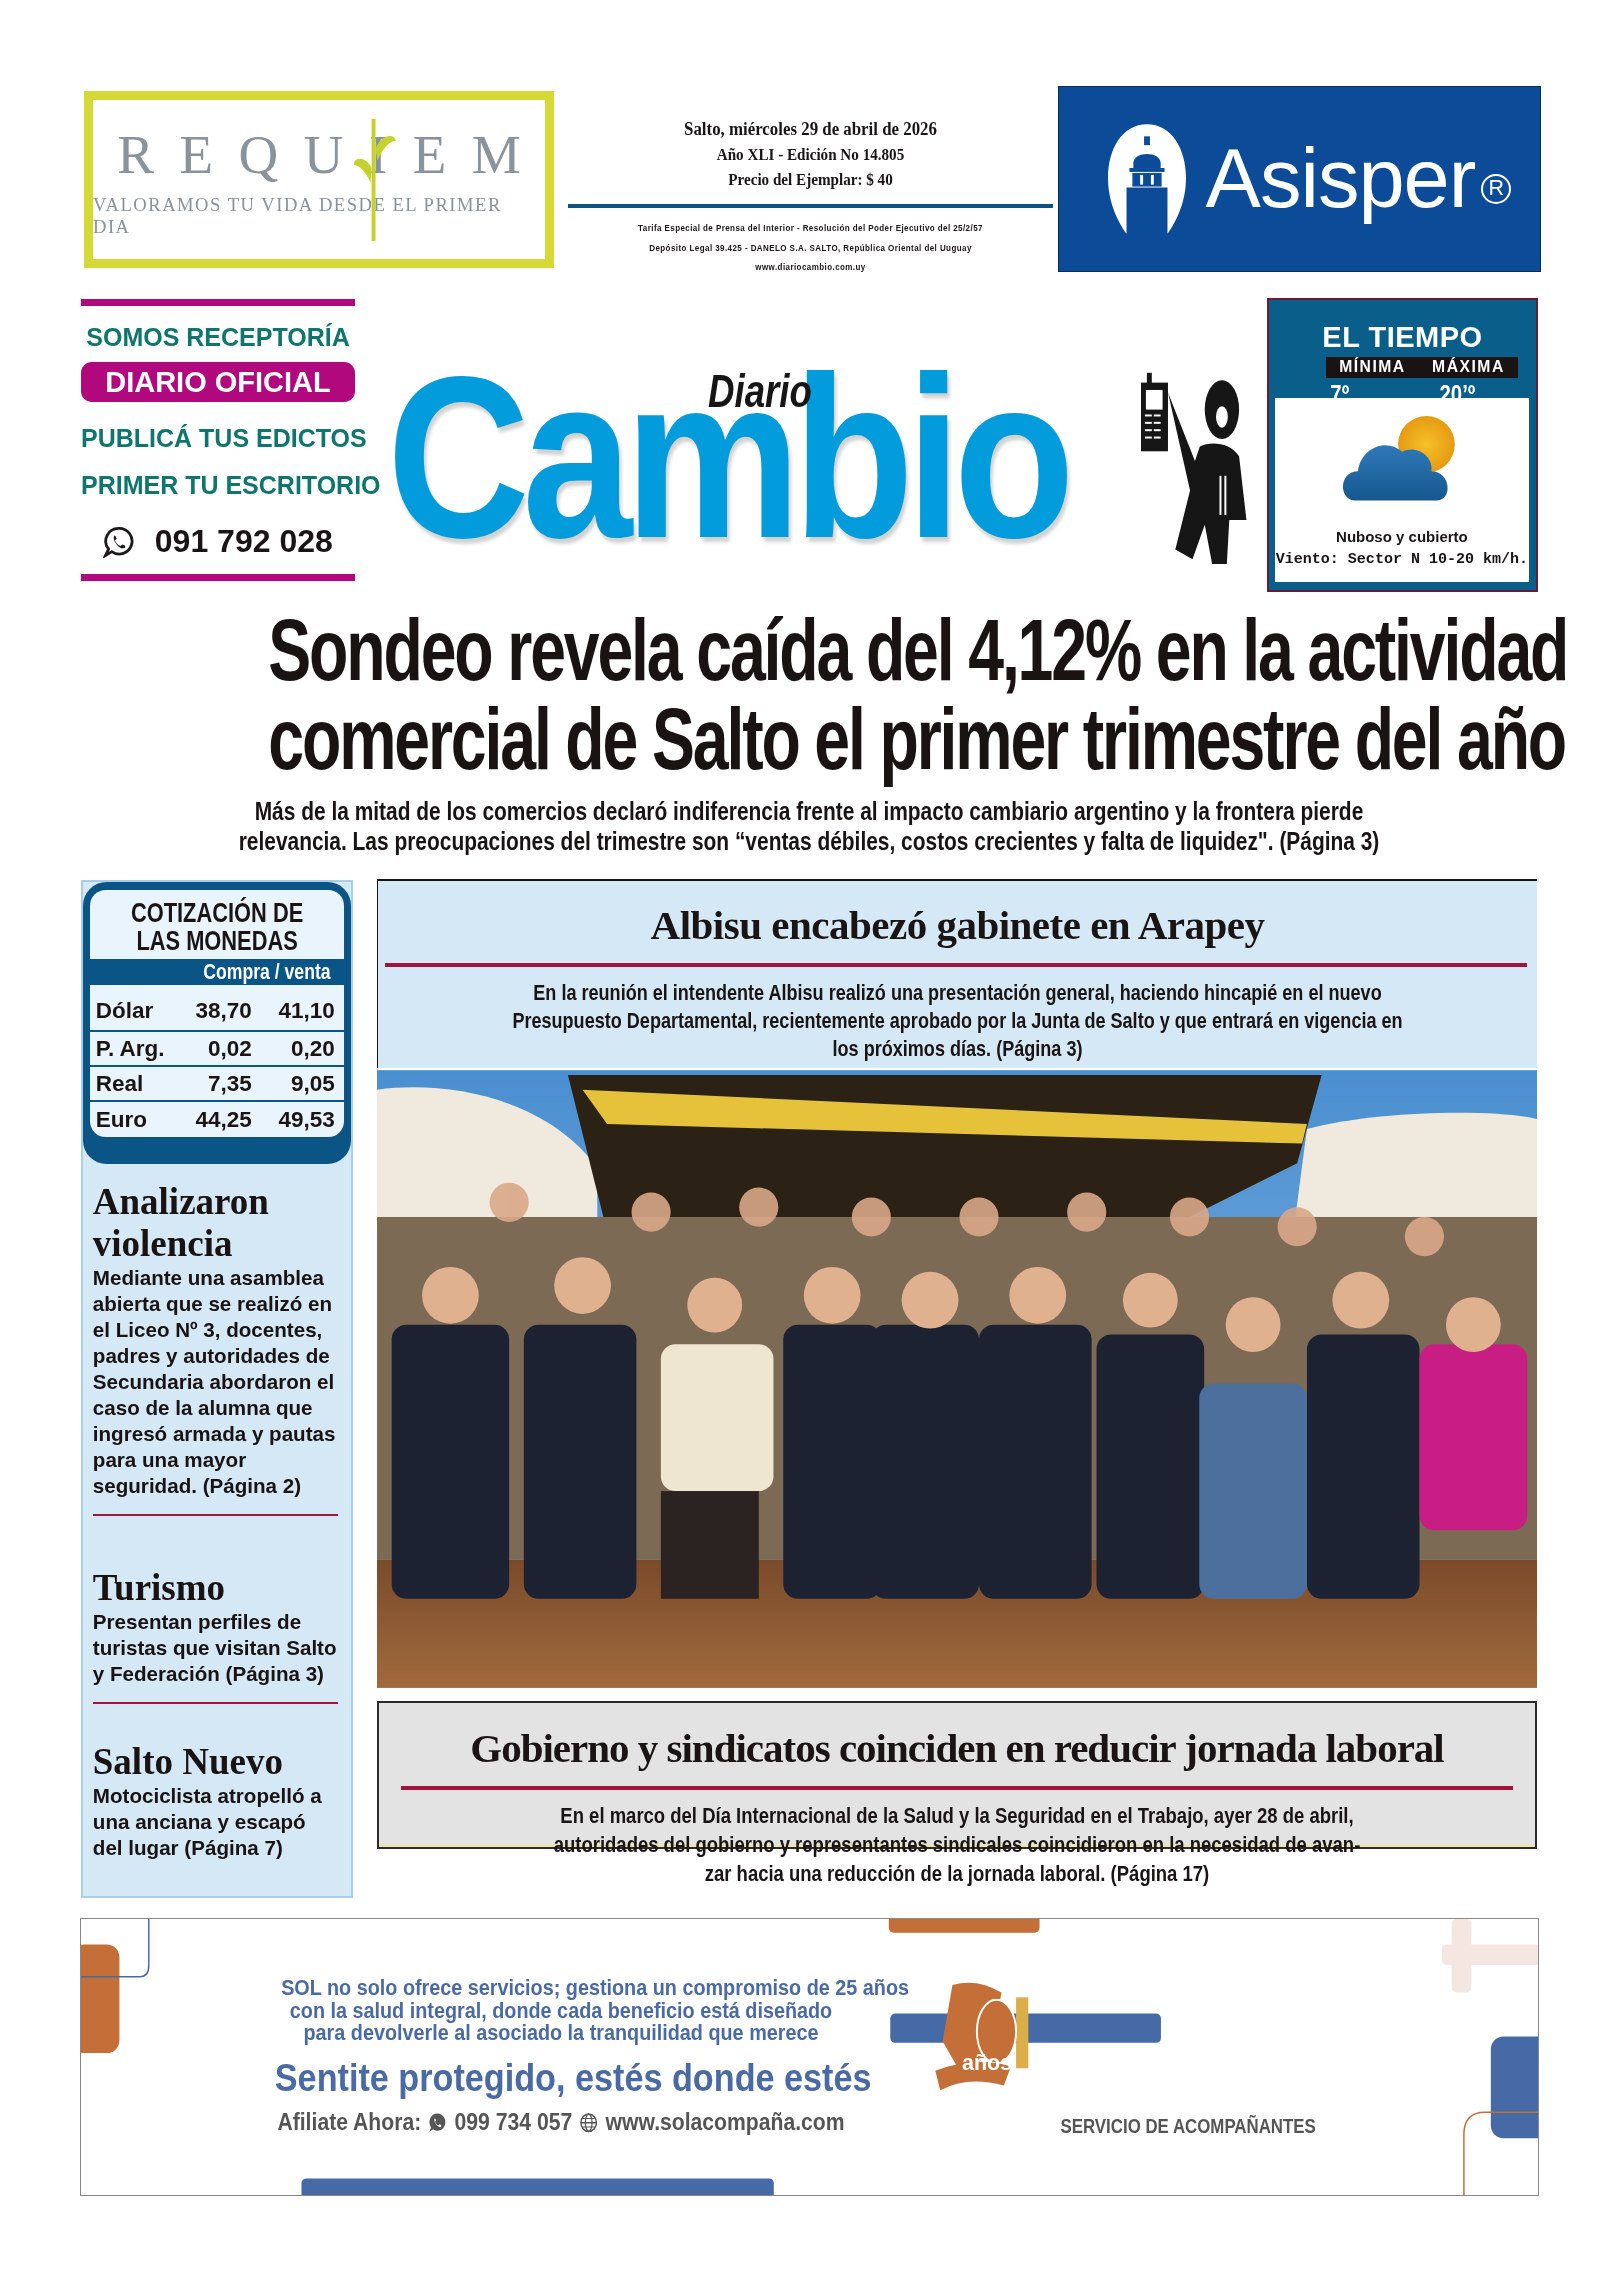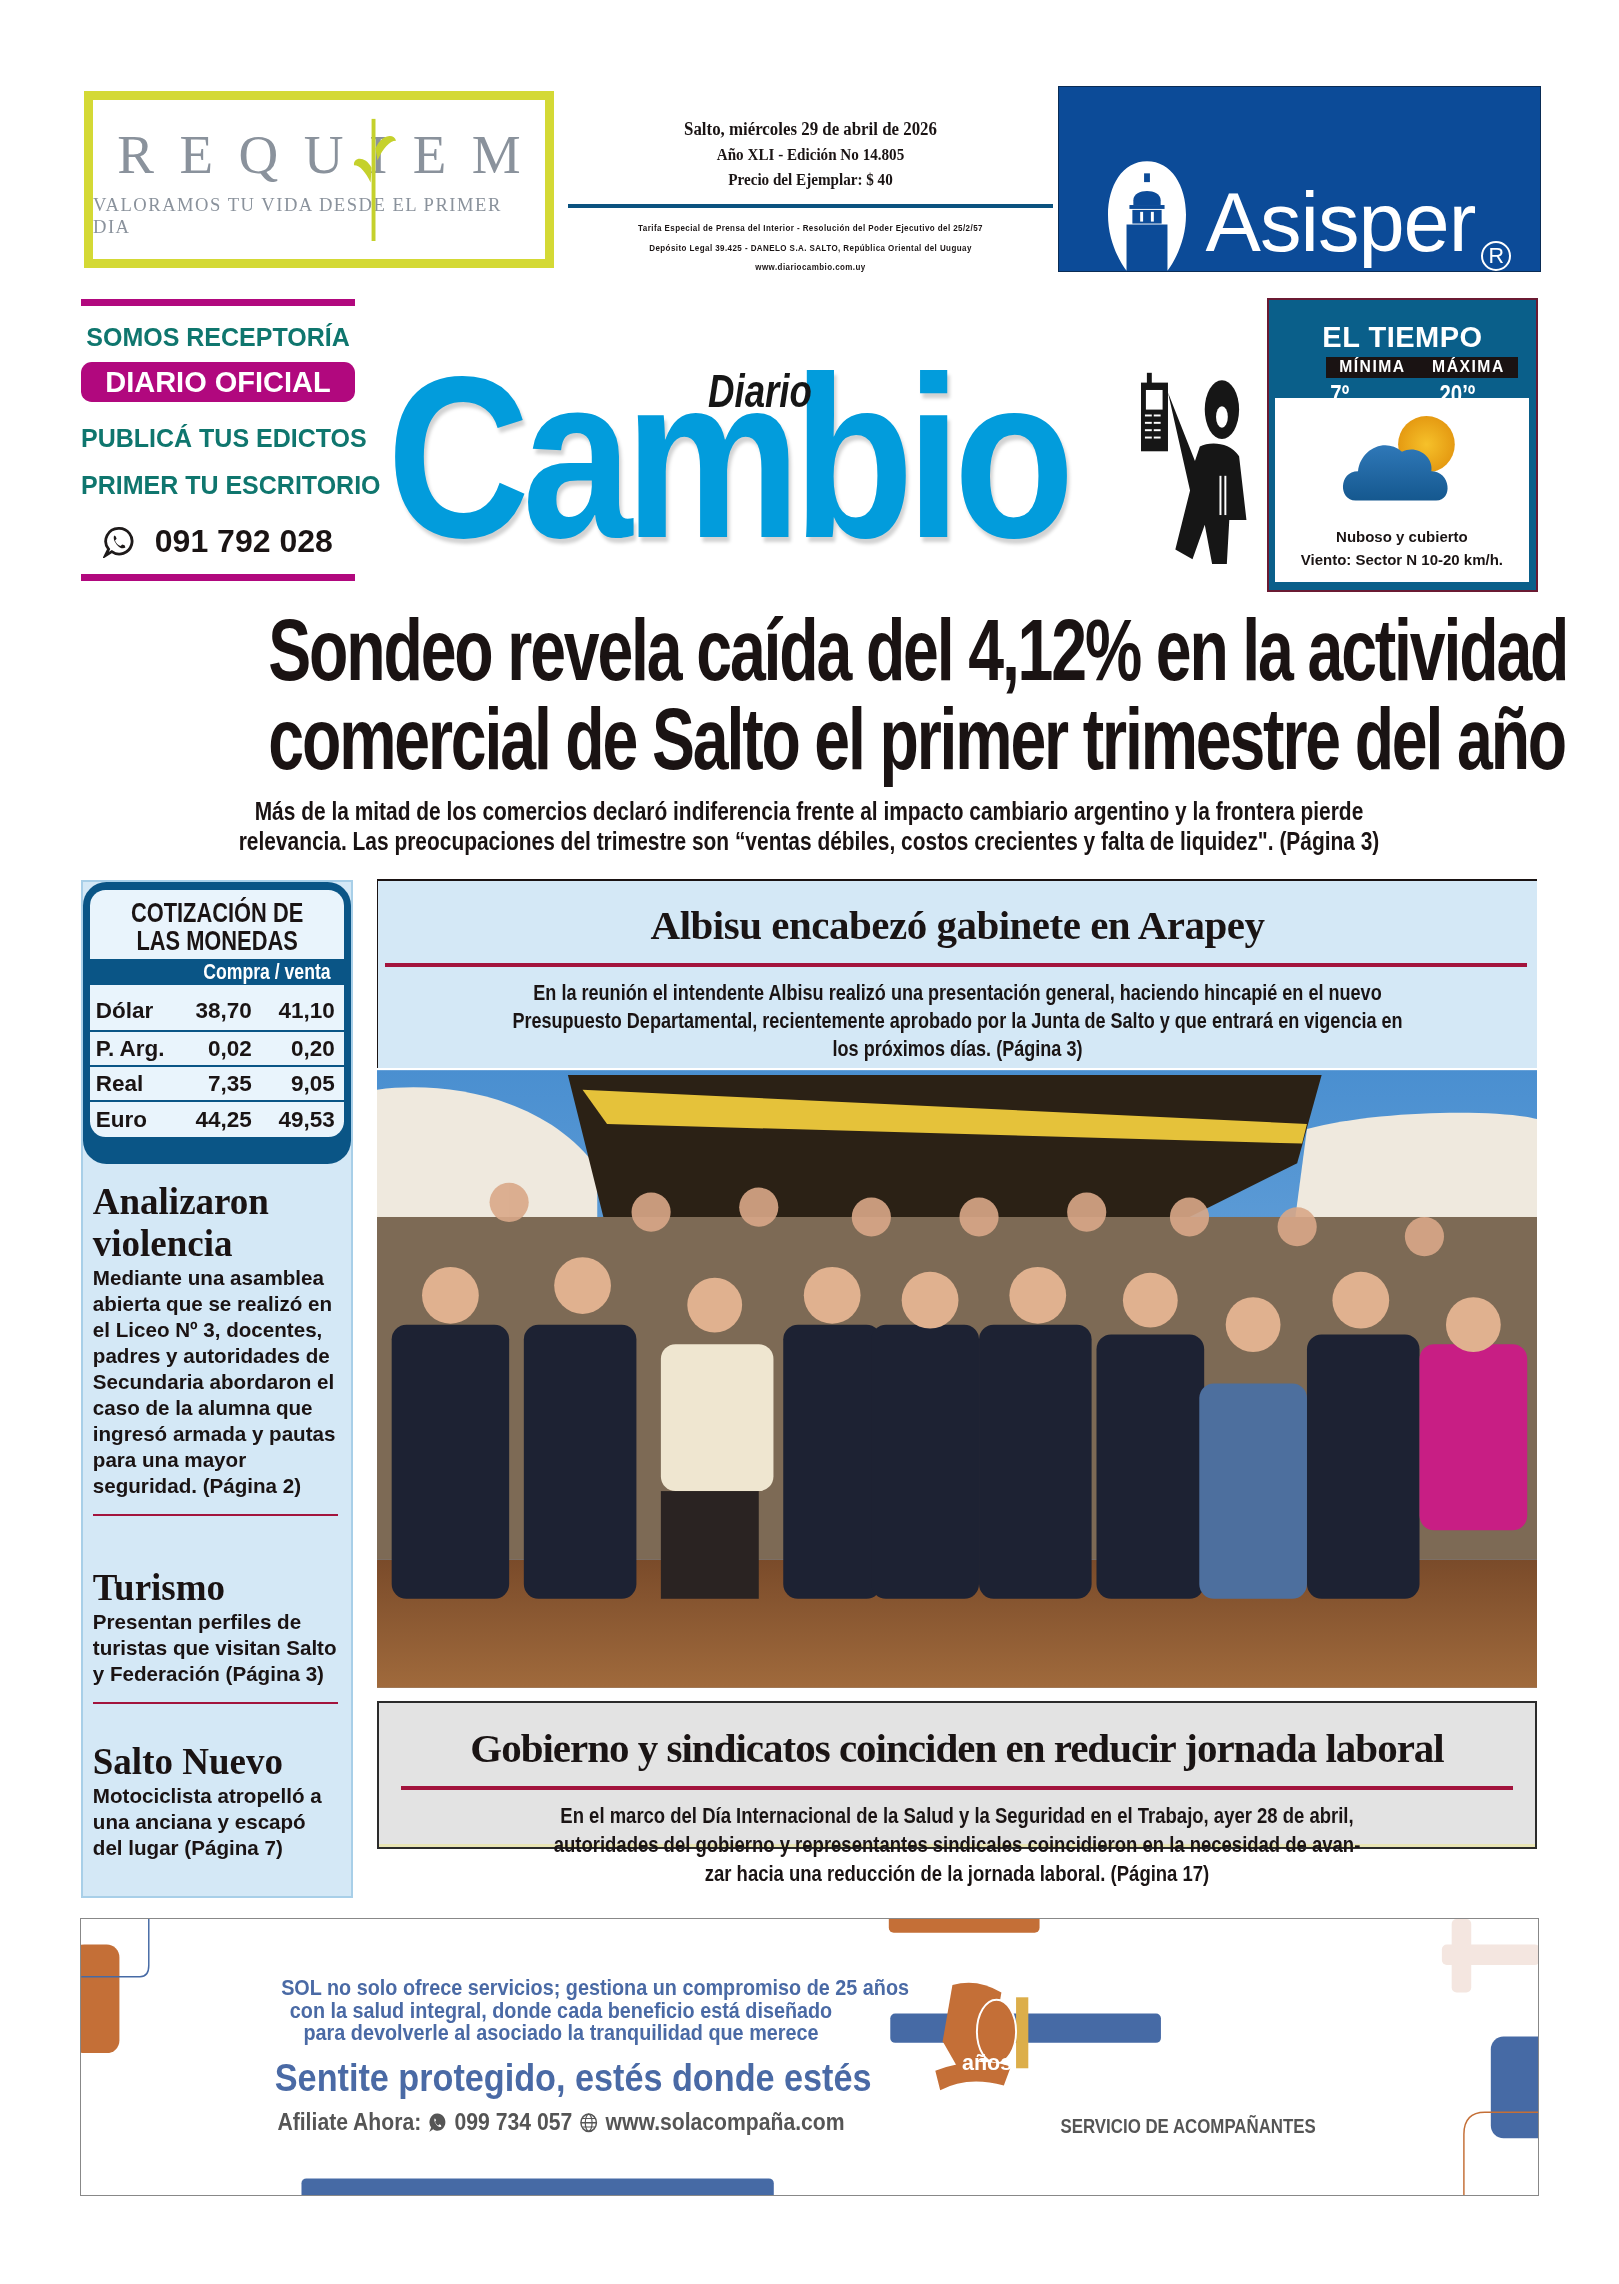--- a/index.html
+++ b/index.html
@@ -23,21 +23,21 @@
   }
 
   .masthead-info { left: 568px; top: 116px; width: 485px; text-align: center; }
   .masthead-info .date { font-family: "Liberation Serif", serif; font-weight: bold; font-size: 19.6px; line-height: 26.4px; transform: scaleX(.86); }
   .masthead-info .ed { font-family: "Liberation Serif", serif; font-weight: bold; font-size: 17.6px; line-height: 24.5px; transform: scaleX(.86); }
   .masthead-info .rule { height: 4.4px; background: #0b527f; margin: 12.7px 0 10.8px; }
   .masthead-info .fine { font-size: 9.3px; font-weight: bold; line-height: 19.6px; transform: scaleX(.86); letter-spacing: 0.5px; }
 
   .asisper {
     left: 1058px; top: 86px; width: 483px; height: 186px; background: #0c4b98;
-    border: 1.5px solid #0a2c55; display: flex; align-items: flex-end; padding-left: 49px;
+    border: 1.5px solid #0a2c55; display: flex; align-items: center; padding-left: 49px;
   }
   .asisper .name { color: #fff; font-size: 83px; font-weight: normal; margin-left: 19.6px; letter-spacing: -1px; }
   .asisper .reg { color: #fff; font-size: 21.5px; border: 2px solid #fff; border-radius: 50%; width: 30px; height: 30px; display:flex; align-items:center; justify-content:center; margin-left: 5.9px; margin-top: 19.6px; }
 
   
   .promo { left: 81px; top: 299px; width: 274px; }
   .promo .bar { height: 6.9px; background: #b1087e; }
   .promo .line { font-size: 25px; font-weight: bold; color: #0f766e; text-align: center; line-height: 32px; white-space: nowrap; }
   .promo .pill { background: #b1087e; color: #fff; border-radius: 10.8px; font-size: 29px; font-weight: bold; text-align: center; height: 40px; line-height: 40px; margin: 9.8px 0 19.6px; }
   .promo .phone { display: flex; align-items: center; justify-content: center; font-size: 32px; font-weight: bold; margin: 22.5px 0 13.7px; }
@@ -56,21 +56,21 @@
   .weather .lbl { background: #1a1313; color: #fff; font-size: 15.7px; font-weight: bold; letter-spacing: 1.5px; text-align: center; height: 20.6px; line-height: 20.6px; }
   .weather .lbl.min { width: 92px; }
   .weather .lbl.max { width: 100px; }
   .weather .temps { display: flex; padding: 0 0 0 59px; margin-top: 2px; }
   .weather .temp { color: #fff; font-size: 25.5px; font-weight: bold; transform: scaleX(.8); }
   .weather .temp.max { margin-left: 83px; }
   .weather .panel { position: absolute; left: 5.9px; top: 98px; width: 254px; height: 184px; background: #fff; }
   .weather .panel svg { position: absolute; left: 61px; top: 12.2px; }
   .weather .cond { position: absolute; left: 0; width: 100%; text-align: center; font-size: 15px; font-weight: bold; }
   .weather .cond.c1 { top: 130px; }
-  .weather .cond.c2 { top: 153px; }
+  .weather .cond.c2 { top: 153px; font-family: Liberation Mono, monospace; }
 
   
   .headline { left: 78px; top: 605px; width: 1464px; text-align: center; }
   .headline .l { font-size: 87px; font-weight: bold; line-height: 89px; letter-spacing: -2.9px; transform: scaleX(.74); transform-origin: center; white-space: nowrap; color: #1a1313; }
   .deck { left: 98px; top: 796px; width: 1422px; text-align: center; font-size: 25.5px; font-weight: bold; line-height: 30px; color: #1a1313; }
   .deck .dl { transform: scaleX(.82); white-space: nowrap; }
 
   
   .sidebar { left: 81px; top: 880px; width: 272px; height: 1018px; background: #d4e8f6; border: 2.4px solid #a8cfe8; }
   .fx { position: absolute; left: 0; top: 0; width: 100%; height: 282px; background: #0a5586; border-radius: 23.5px; padding: 7.8px 6.9px; }

